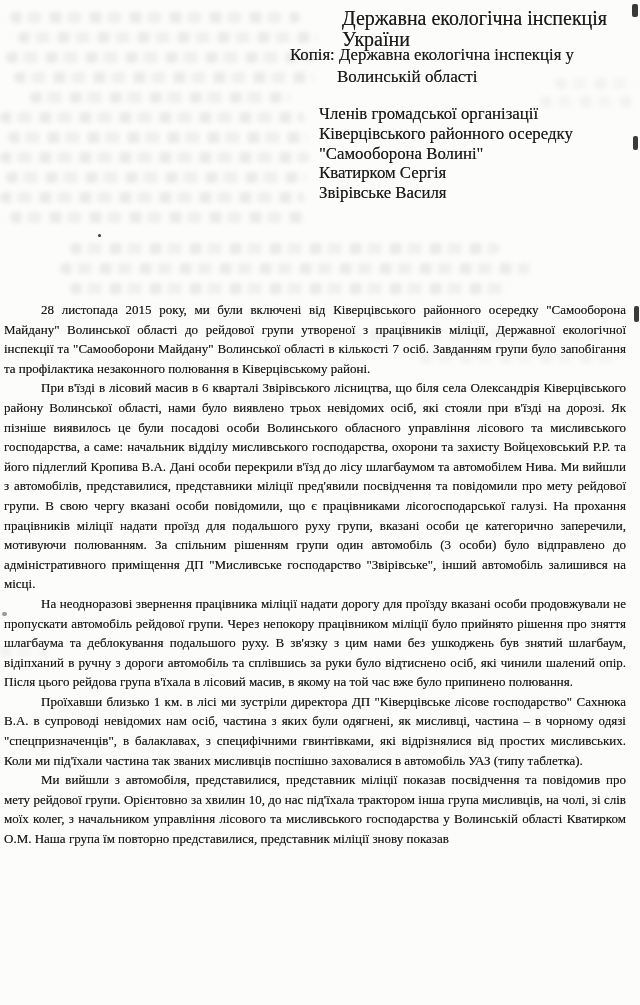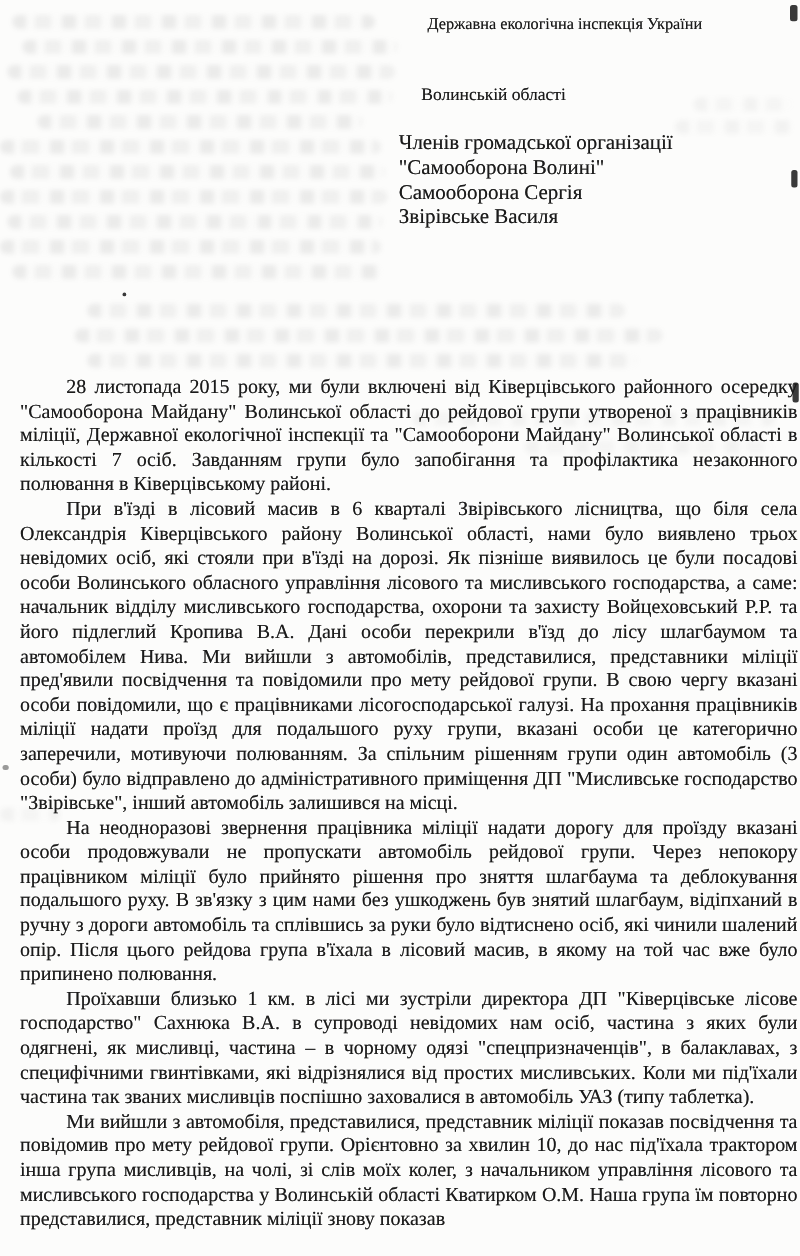--- a/index.html
+++ b/index.html
@@ -36,56 +36,56 @@
     background: #3a3a3a;
     border-radius: 2px;
     filter: blur(0.4px);
   }
   
   .recipient-main {
     position: absolute;
     top: 8px;
     left: 342px;
     width: 288px;
-    font-size: 13px;
+    font-size: 20px;
     line-height: 21px;
     text-shadow: 0 0 0.5px rgba(0,0,0,0.6);
   }
   .copy-line1 {
     position: absolute;
     top: 44px;
     left: 290px;
     font-size: 16.8px;
     line-height: 21px;
     text-shadow: 0 0 0.5px rgba(0,0,0,0.6);
   }
   .copy-line2 {
     position: absolute;
     top: 66px;
     left: 337px;
-    font-size: 14px;
+    font-size: 17px;
     line-height: 21px;
     text-shadow: 0 0 0.5px rgba(0,0,0,0.6);
   }
   .addressees {
     position: absolute;
     top: 104px;
     left: 319px;
     font-size: 16.8px;
     line-height: 19.8px;
     text-shadow: 0 0 0.5px rgba(0,0,0,0.6);
   }
   .addressees div { white-space: nowrap; }
   
   .letter-body {
     position: absolute;
     top: 300px;
-    left: 16px;
+    left: 4px;
     width: 622px;
-    font-size: 16px;
+    font-size: 13px;
     line-height: 19.6px;
     text-align: justify;
     text-shadow: 0 0 0.5px rgba(0,0,0,0.55);
   }
   .letter-body p {
     margin: 0;
     text-indent: 37px;
   }
 </style>
 </head>
@@ -114,26 +114,28 @@
   <div class="bleed light" style="left:0px; top:646px; width:48px;"></div>
 
   <div class="speck" style="left:632px; top:4px;   width:6px; height:13px;"></div>
   <div class="speck" style="left:633px; top:136px; width:5px; height:14px;"></div>
   <div class="speck" style="left:634px; top:306px; width:5px; height:16px;"></div>
   <div class="speck" style="left:98px;  top:234px; width:3px; height:3px;"></div>
   <div class="speck" style="left:2px;   top:612px; width:5px; height:4px; opacity:.5;"></div>
 
   <div class="recipient-main">Державна екологічна інспекція України</div>
 
+  <div class="copy-line1">Копія: Державна екологічна інспекція у</div>
   <div class="copy-line2">Волинській області</div>
 
   <div class="addressees">
     <div>Членів громадської організації</div>
+    <div>Ківерцівського районного осередку</div>
     <div>"Самооборона Волині"</div>
-    <div>Самооборона Сергія</div>
+    <div>Кватирком Сергія</div>
     <div>Звірівське Василя</div>
   </div>
 
   <div class="letter-body">
     <p>28 листопада 2015 року, ми були включені від Ківерцівського районного осередку "Самооборона Майдану" Волинської області до рейдової групи утвореної з працівників міліції, Державної екологічної інспекції та "Самооборони Майдану" Волинської області в кількості 7 осіб. Завданням групи було запобігання та профілактика незаконного полювання в Ківерцівському районі.</p>
     <p>При в'їзді в лісовий масив в 6 кварталі Звірівського лісництва, що біля села Олександрія Ківерцівського району Волинської області, нами було виявлено трьох невідомих осіб, які стояли при в'їзді на дорозі. Як пізніше виявилось це були посадові особи Волинського обласного управління лісового та мисливського господарства, а саме: начальник відділу мисливського господарства, охорони та захисту Войцеховський Р.Р. та його підлеглий Кропива В.А. Дані особи перекрили в'їзд до лісу шлагбаумом та автомобілем Нива. Ми вийшли з автомобілів, представилися, представники міліції пред'явили посвідчення та повідомили про мету рейдової групи. В свою чергу вказані особи повідомили, що є працівниками лісогосподарської галузі. На прохання працівників міліції надати проїзд для подальшого руху групи, вказані особи це категорично заперечили, мотивуючи полюванням. За спільним рішенням групи один автомобіль (3 особи) було відправлено до адміністративного приміщення ДП "Мисливське господарство "Звірівське", інший автомобіль залишився на місці.</p>
     <p>На неодноразові звернення працівника міліції надати дорогу для проїзду вказані особи продовжували не пропускати автомобіль рейдової групи. Через непокору працівником міліції було прийнято рішення про зняття шлагбаума та деблокування подальшого руху. В зв'язку з цим нами без ушкоджень був знятий шлагбаум, відіпханий в ручну з дороги автомобіль та сплівшись за руки було відтиснено осіб, які чинили шалений опір. Після цього рейдова група в'їхала в лісовий масив, в якому на той час вже було припинено полювання.</p>
     <p>Проїхавши близько 1 км. в лісі ми зустріли директора ДП "Ківерцівське лісове господарство" Сахнюка В.А. в супроводі невідомих нам осіб, частина з яких були одягнені, як мисливці, частина – в чорному одязі "спецпризначенців", в балаклавах, з специфічними гвинтівками, які відрізнялися від простих мисливських. Коли ми під'їхали частина так званих мисливців поспішно заховалися в автомобіль УАЗ (типу таблетка).</p>
     <p>Ми вийшли з автомобіля, представилися, представник міліції показав посвідчення та повідомив про мету рейдової групи. Орієнтовно за хвилин 10, до нас під'їхала трактором інша група мисливців, на чолі, зі слів моїх колег, з начальником управління лісового та мисливського господарства у Волинській області Кватирком О.М. Наша група їм повторно представилися, представник міліції знову показав</p>
   </div>

